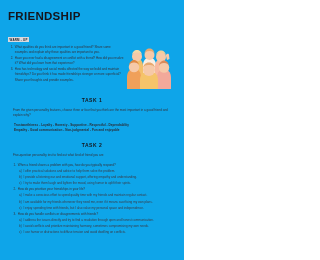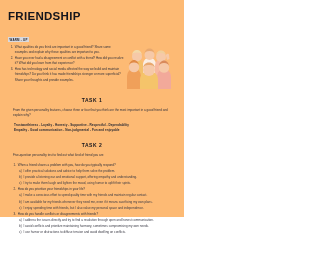--- a/index.html
+++ b/index.html
@@ -11,22 +11,22 @@
     width: 184px;
     height: 260px;
     overflow: hidden;
     font-family: "Liberation Sans", sans-serif;
     color: #2e2e38;
     -webkit-font-smoothing: antialiased;
   }
   .page {
     position: relative;
     width: 184px;
-    height: 217px;
-    background: #fdba74;
+    height: 260px;
+    background: #0ea5e9;
     box-sizing: border-box;
     padding: 11px 8px 0 8px;
   }
 
   
   .title {
     font-size: 11.5px;
     font-weight: bold;
     letter-spacing: 0.3px;
     color: #15151c;

